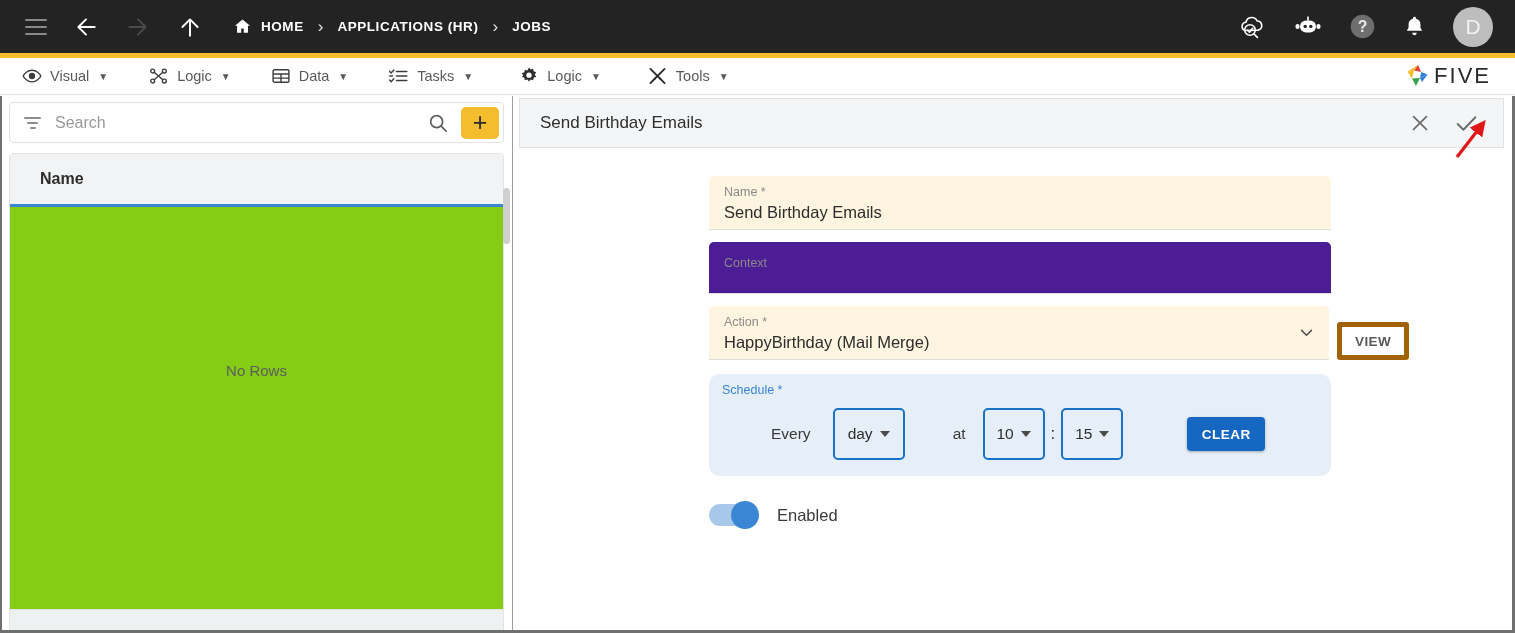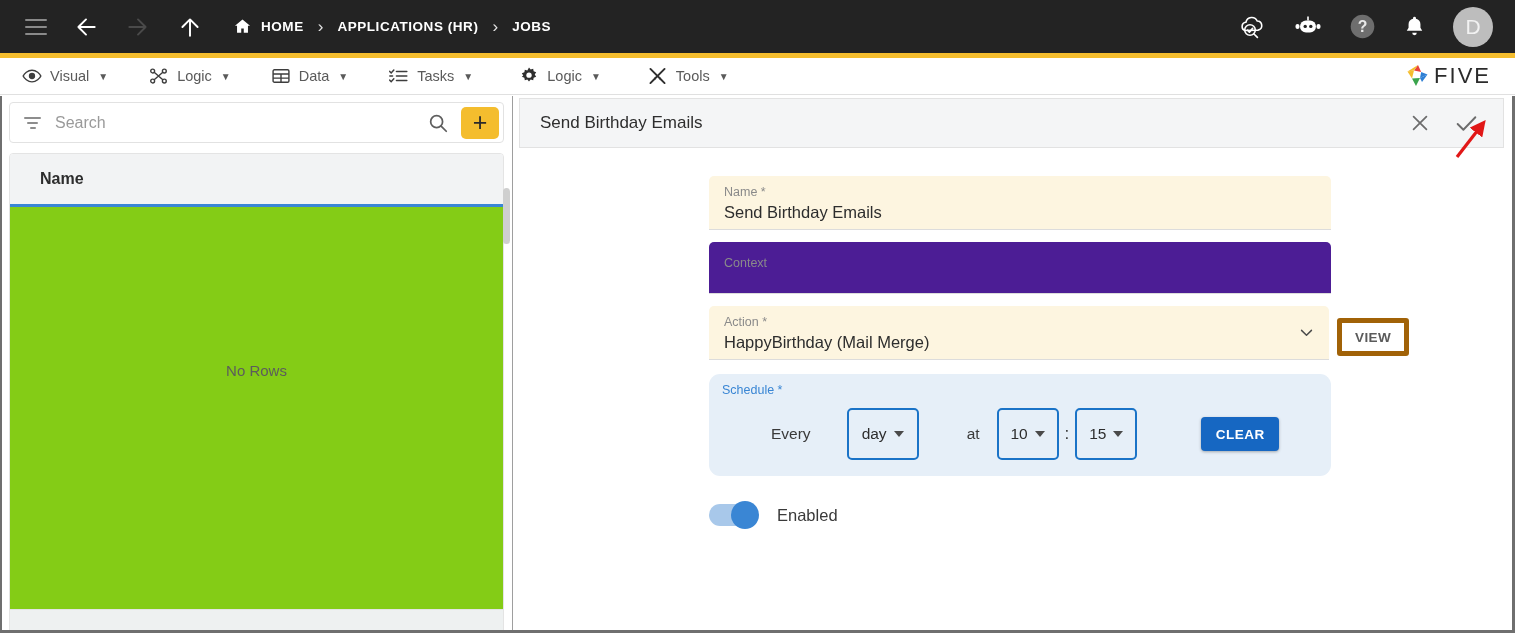--- a/index.html
+++ b/index.html
@@ -129,21 +129,21 @@
     font-size:12.5px; color:#8a8a8a;
   }
   .field .fvalue {
     position:absolute; left:15px; top:27px;
     font-size:16.5px; color:#2d2d2d;
   }
   .field-name { width:622px; height:54px; background:#fdf5e0; margin-bottom:12px; }
   .field-context { width:622px; height:52px; background:#4c1d95; margin-bottom:12px;padding-left:36px; }
   .field-context .flabel { top:14px; }
   .field-action { width:622px; height:54px; background:#fdf5e0; }
-  .action-row { display:flex; align-items:center; gap:8px; margin-bottom:14px; }
+  .action-row { display:flex; align-items:flex-end; gap:8px; margin-bottom:14px; }
   .chev-down {
     position:absolute; right:16px; top:18px; width:15px; height:15px;
   }
   .view-btn {
     width:72px; height:38px; border:5px solid #a16207; background:#fff;
     border-radius:3px; display:flex; align-items:center; justify-content:center;
     font-size:13.5px; font-weight:bold; color:#5b5b5b; cursor:pointer;
     letter-spacing:.4px; margin-top:8px;
   }
 
@@ -437,21 +437,21 @@
                 </svg>
             </span>
           </div>
           <div class="view-btn">VIEW</div>
         </div>
 
         <div class="schedule">
           <span class="sched-label">Schedule *</span>
           <div class="sched-row">
             <span class="sched-txt" style="margin-left:62px">Every</span>
-            <div class="sel-box sel-day" style="margin-left:36px">
+            <div class="sel-box sel-day" style="margin-left:22px">
               <span>day</span>
               <span class="caret-sm"></span>
             </div>
             <span class="sched-txt" style="margin-left:48px">at</span>
             <div class="sel-box sel-num" style="margin-left:17px">
               <span>10</span>
               <span class="caret-sm"></span>
             </div>
             <span class="colon">:</span>
             <div class="sel-box sel-num">

